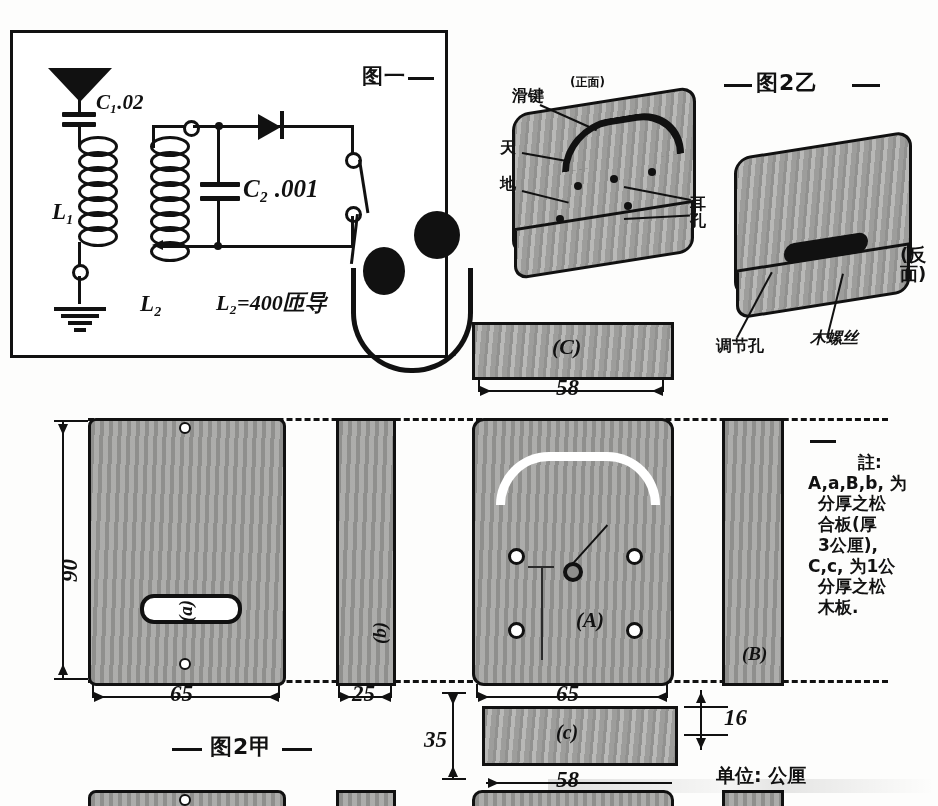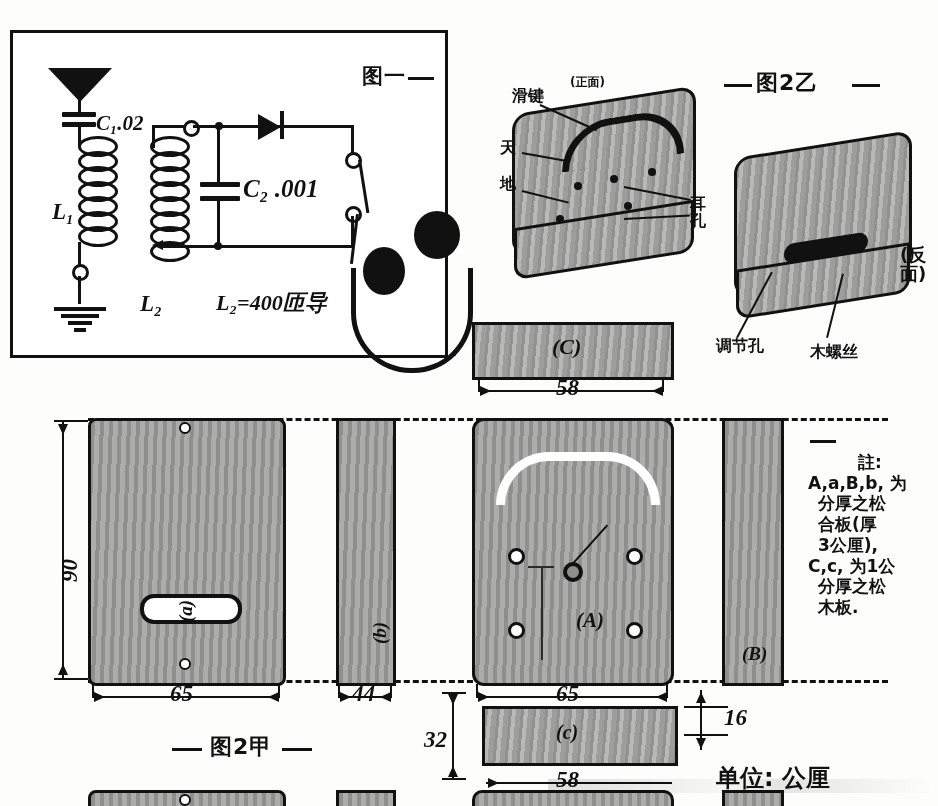--- a/index.html
+++ b/index.html
@@ -95,21 +95,21 @@
   <div class="abs" id="fig1box"></div>
 
   <div class="lbl cn" id="fig1title">图一</div>
   <div class="ln hline abs" style="left:408px;top:77px;width:26px;"></div>
 
   <div class="abs ant" style="left:48px;top:68px;"></div>
   <div class="ln vline abs" style="left:78px;top:100px;height:12px;"></div>
 
   <div class="abs capplate" style="left:62px;top:112px;width:34px;"></div>
   <div class="abs capplate" style="left:62px;top:122px;width:34px;"></div>
-  <div class="lbl ital" style="left:96px;top:92px;font-size:21px;margin-top:21px;">C₁.02</div>
+  <div class="lbl ital" style="left:96px;top:92px;font-size:21px;">C₁.02</div>
   <div class="ln vline abs" style="left:78px;top:127px;height:20px;"></div>
 
   <div class="abs coil" style="left:78px;top:142px;">
     <span></span>
       <span></span>
       <span></span>
       <span></span>
       <span></span>
       <span></span>
       <span></span>
@@ -211,21 +211,21 @@
          border-radius:0 0 14px 14px;transform:skewY(-9deg);"></div>
     <div class="abs" style="left:58px;top:98px;width:84px;height:20px;border-radius:14px;
          background:#111;transform:skewY(-9deg);"></div>
   </div>
 
   <div class="lbl cn" style="left:900px;top:246px;font-size:18px;width:20px;white-space:normal;line-height:1.05;">(反面)</div>
 
   <div class="lbl cn" style="left:716px;top:338px;font-size:16px;">调节孔</div>
   <div class="leader" style="left:738px;top:336px;width:74px;transform:rotate(-62deg);transform-origin:left bottom;"></div>
 
-  <div class="lbl cn" style="left:810px;top:344px;font-size:16px;">木螺丝</div>
+  <div class="lbl cn" style="left:810px;top:330px;font-size:16px;font-style:italic;">木螺丝</div>
   <div class="leader" style="left:828px;top:336px;width:66px;transform:rotate(-76deg);transform-origin:left bottom;"></div>
 
   <div class="abs board" style="left:472px;top:322px;width:196px;height:52px;"></div>
   <div class="lbl ital" style="left:552px;top:336px;font-size:22px;">(C)</div>
 
   <div class="dim" style="left:478px;top:390px;width:186px;"></div>
   <div class="tick" style="left:478px;top:378px;"></div>
   <div class="tick" style="left:662px;top:378px;"></div>
   <div class="arrowR" style="left:480px;top:386px;"></div>
   <div class="arrowL" style="left:652px;top:386px;"></div>
@@ -271,21 +271,21 @@
   <div class="tick" style="left:278px;top:684px;"></div>
   <div class="arrowR" style="left:94px;top:692px;"></div>
   <div class="arrowL" style="left:268px;top:692px;"></div>
   <div class="num lbl" style="left:170px;top:682px;">65</div>
 
   <div class="dim" style="left:338px;top:696px;width:52px;"></div>
   <div class="tick" style="left:338px;top:684px;"></div>
   <div class="tick" style="left:390px;top:684px;"></div>
   <div class="arrowR" style="left:340px;top:692px;"></div>
   <div class="arrowL" style="left:380px;top:692px;"></div>
-  <div class="num lbl" style="left:352px;top:682px;">44</div>
+  <div class="num lbl" style="left:352px;top:682px;">25</div>
 
   <div class="dim" style="left:476px;top:696px;width:192px;"></div>
   <div class="tick" style="left:476px;top:684px;"></div>
   <div class="tick" style="left:666px;top:684px;"></div>
   <div class="arrowR" style="left:478px;top:692px;"></div>
   <div class="arrowL" style="left:656px;top:692px;"></div>
   <div class="num lbl" style="left:556px;top:682px;">65</div>
 
   <div class="lbl cn" style="left:210px;top:736px;font-size:22px;letter-spacing:1px;">图2甲</div>
   <div class="ln hline abs" style="left:172px;top:748px;width:30px;"></div>
@@ -303,23 +303,23 @@
   <div class="dimv" style="left:700px;top:690px;height:60px;"></div>
   <div class="arrowU" style="left:696px;top:692px;"></div>
   <div class="arrowD" style="left:696px;top:738px;"></div>
   <div class="num lbl" style="left:724px;top:706px;">16</div>
 
   <div class="dimv" style="left:452px;top:692px;height:88px;"></div>
   <div class="dim" style="left:442px;top:692px;width:24px;"></div>
   <div class="dim" style="left:442px;top:778px;width:24px;"></div>
   <div class="arrowD" style="left:448px;top:694px;"></div>
   <div class="arrowU" style="left:448px;top:766px;"></div>
-  <div class="num lbl" style="left:424px;top:728px;">32</div>
-
-  <div class="lbl cn" style="left:716px;top:766px;font-size:24px;">单位: 公厘</div>
+  <div class="num lbl" style="left:424px;top:728px;">35</div>
+
+  <div class="lbl cn" style="left:716px;top:766px;font-size:19px;">单位: 公厘</div>
 
   <div class="ln hline abs" style="left:810px;top:440px;width:26px;"></div>
   <div class="note">
     <div style="text-align:center">註:</div>
     <div>A,a,B,b, 为</div>
     <div style="padding-left:10px">分厚之松</div>
     <div style="padding-left:10px">合板(厚</div>
     <div style="padding-left:10px">3公厘),</div>
     <div>C,c, 为1公</div>
     <div style="padding-left:10px">分厚之松</div>

